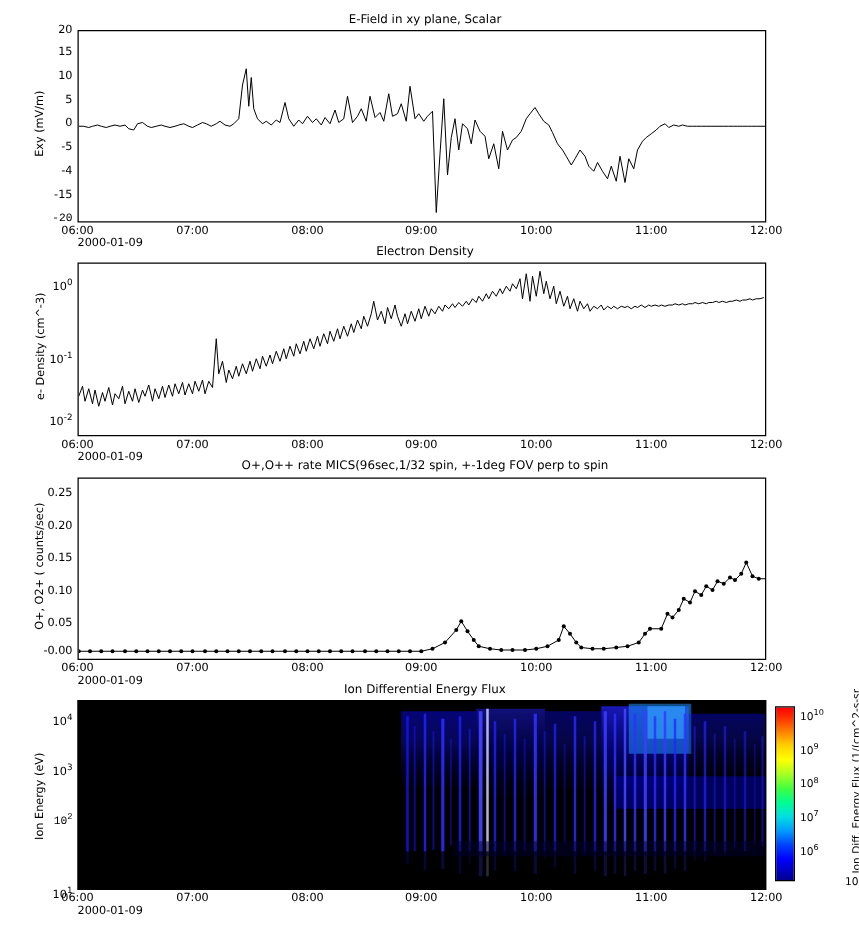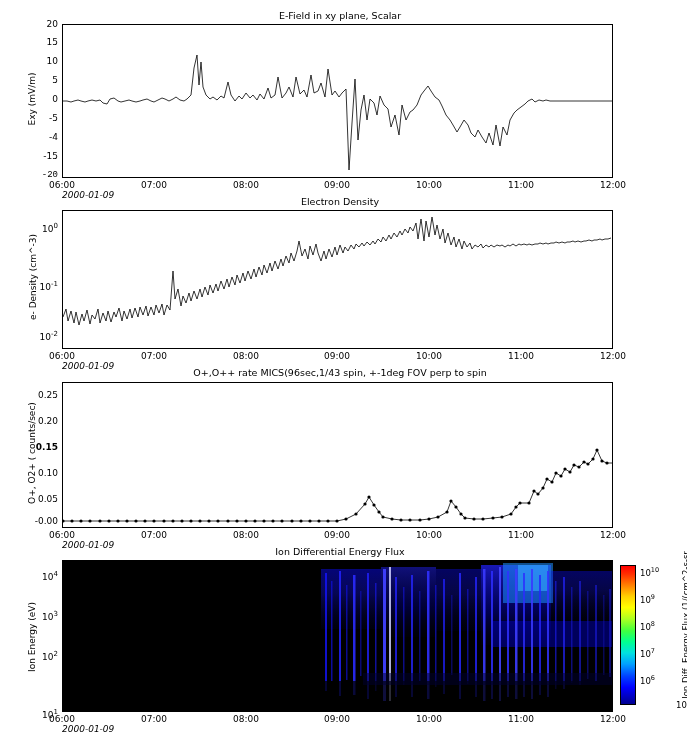--- a/index.html
+++ b/index.html
@@ -5,21 +5,21 @@
   html,body{margin:0;padding:0;background:#ffffff;}
   body{width:687px;height:755px;font-family:"DejaVu Sans",sans-serif;color:#000;}
   #page{position:relative;width:687px;height:755px;overflow:hidden;}
 
   .panel{position:absolute;}
   .plotbox{position:absolute;border:1px solid #000;background:#fff;box-sizing:border-box;}
   .title{position:absolute;text-align:center;font-size:9.5px;color:#000;}
   .ylabel{position:absolute;font-size:9px;transform-origin:50% 50%;white-space:nowrap;}
   .ytick{position:absolute;font-size:9px;text-align:right;white-space:nowrap;}
   .xtick{position:absolute;font-size:9px;text-align:center;white-space:nowrap;}
-  .datelabel{position:absolute;font-size:9px;white-space:nowrap;font-style:italic;}
+  .datelabel{position:absolute;font-size:9px;white-space:nowrap;}
   svg{display:block;}
   .cbarbox{position:absolute;border:1px solid #000;box-sizing:border-box;}
   .cblabel{position:absolute;font-size:8.5px;white-space:nowrap;}
   .cbtitle{position:absolute;font-size:8.5px;white-space:nowrap;transform-origin:50% 50%;}
 </style>
 </head>
 <body>
 
 <div id="page">
 
@@ -67,21 +67,21 @@
     <div class="xtick" style="left:134px;top:351px;width:40px;">07:00</div>
     <div class="xtick" style="left:226px;top:351px;width:40px;">08:00</div>
     <div class="xtick" style="left:317px;top:351px;width:40px;">09:00</div>
     <div class="xtick" style="left:409px;top:351px;width:40px;">10:00</div>
     <div class="xtick" style="left:501px;top:351px;width:40px;">11:00</div>
     <div class="xtick" style="left:593px;top:351px;width:40px;">12:00</div>
     <div class="datelabel" style="left:62px;top:361px;">2000-01-09</div>
   </div>
 
   <div class="panel">
-    <div class="title" style="left:60px;top:367px;width:560px;">O+,O++ rate MICS(96sec,1/43 spin, +-1deg FOV perp to spin</div>
+    <div class="title" style="left:60px;top:367px;width:560px;">O+,O++ rate MICS(96sec,1/32 spin, +-1deg FOV perp to spin</div>
     <div class="plotbox" style="left:62px;top:382px;width:551px;height:146px;">
       <svg width="549" height="144" viewBox="0 0 549 144">
         <polyline fill="none" stroke="#000" stroke-width="0.8" points="
         0,138 9,138 18,138 27,138 37,138 46,138 55,138 64,138 73,138 82,138 91,138 101,138 110,138 119,138 128,138 137,138 146,138 155,138 165,138 174,138 183,138 192,138 201,138 210,138 219,138 229,138 238,138 247,138 256,138 265,138 274,138 283,136 293,131 302,121 306,114 311,122 316,129 320,134 329,136 338,137 347,137 357,137 366,136 375,134 384,129 388,118 393,124 398,131 402,135 411,136 420,136 430,135 439,134 448,131 453,124 457,120 466,120 471,108 475,111 480,105 484,96 489,99 493,90 498,93 502,86 507,89 511,82 516,84 521,79 525,81 530,76 534,67 539,78 544,80 549,80"></polyline>
         <g fill="#000">
           <circle cx="0" cy="138" r="1.6"></circle>
             <circle cx="9" cy="138" r="1.6"></circle>
             <circle cx="18" cy="138" r="1.6"></circle>
             <circle cx="27" cy="138" r="1.6"></circle>
             <circle cx="37" cy="138" r="1.6"></circle>
@@ -153,21 +153,21 @@
             <circle cx="530" cy="76" r="1.6"></circle>
             <circle cx="534" cy="67" r="1.6"></circle>
             <circle cx="539" cy="78" r="1.6"></circle>
             <circle cx="544" cy="80" r="1.6"></circle>
         </g>
       </svg>
     </div>
     <div class="ylabel" style="left:-38px;top:448px;width:140px;text-align:center;transform:rotate(-90deg);">O+, O2+ ( counts/sec)</div>
     <div class="ytick" style="left:20px;top:390px;width:38px;">0.25</div>
     <div class="ytick" style="left:20px;top:416px;width:38px;">0.20</div>
-    <div class="ytick" style="left:20px;top:442px;width:38px;font-weight:bold;">0.15</div>
+    <div class="ytick" style="left:20px;top:442px;width:38px;">0.15</div>
     <div class="ytick" style="left:20px;top:468px;width:38px;">0.10</div>
     <div class="ytick" style="left:20px;top:494px;width:38px;">0.05</div>
     <div class="ytick" style="left:16px;top:516px;width:42px;">-0.00</div>
     <div class="xtick" style="left:42px;top:530px;width:40px;">06:00</div>
     <div class="xtick" style="left:134px;top:530px;width:40px;">07:00</div>
     <div class="xtick" style="left:226px;top:530px;width:40px;">08:00</div>
     <div class="xtick" style="left:317px;top:530px;width:40px;">09:00</div>
     <div class="xtick" style="left:409px;top:530px;width:40px;">10:00</div>
     <div class="xtick" style="left:501px;top:530px;width:40px;">11:00</div>
     <div class="xtick" style="left:593px;top:530px;width:40px;">12:00</div>
@@ -242,21 +242,21 @@
           <rect x="546" y="28" width="2" height="88" fill="#1a1add" opacity="0.5"></rect>
         </g>
 
         <rect x="0" y="120" width="549" height="30" fill="#000000" opacity="0.75"></rect>
         <rect x="300" y="112" width="249" height="12" fill="#000030" opacity="0.5"></rect>
       </svg>
     </div>
     <div class="ylabel" style="left:-28px;top:632px;width:120px;text-align:center;transform:rotate(-90deg);">Ion Energy (eV)</div>
     <div class="ytick" style="left:20px;top:570px;width:38px;">10<sup style="font-size:7px;">4</sup></div>
     <div class="ytick" style="left:20px;top:610px;width:38px;">10<sup style="font-size:7px;">3</sup></div>
-    <div class="ytick" style="left:20px;top:650px;width:38px;">10<sup style="font-size:7px;">2</sup></div>
+    <div class="ytick" style="left:20px;top:650px;width:38px;font-family:Liberation Mono, monospace;">10<sup style="font-size:7px;">2</sup></div>
     <div class="ytick" style="left:20px;top:708px;width:38px;">10<sup style="font-size:7px;">1</sup></div>
     <div class="xtick" style="left:42px;top:714px;width:40px;">06:00</div>
     <div class="xtick" style="left:134px;top:714px;width:40px;">07:00</div>
     <div class="xtick" style="left:226px;top:714px;width:40px;">08:00</div>
     <div class="xtick" style="left:317px;top:714px;width:40px;">09:00</div>
     <div class="xtick" style="left:409px;top:714px;width:40px;">10:00</div>
     <div class="xtick" style="left:501px;top:714px;width:40px;">11:00</div>
     <div class="xtick" style="left:593px;top:714px;width:40px;">12:00</div>
     <div class="datelabel" style="left:62px;top:724px;">2000-01-09</div>
   </div>

